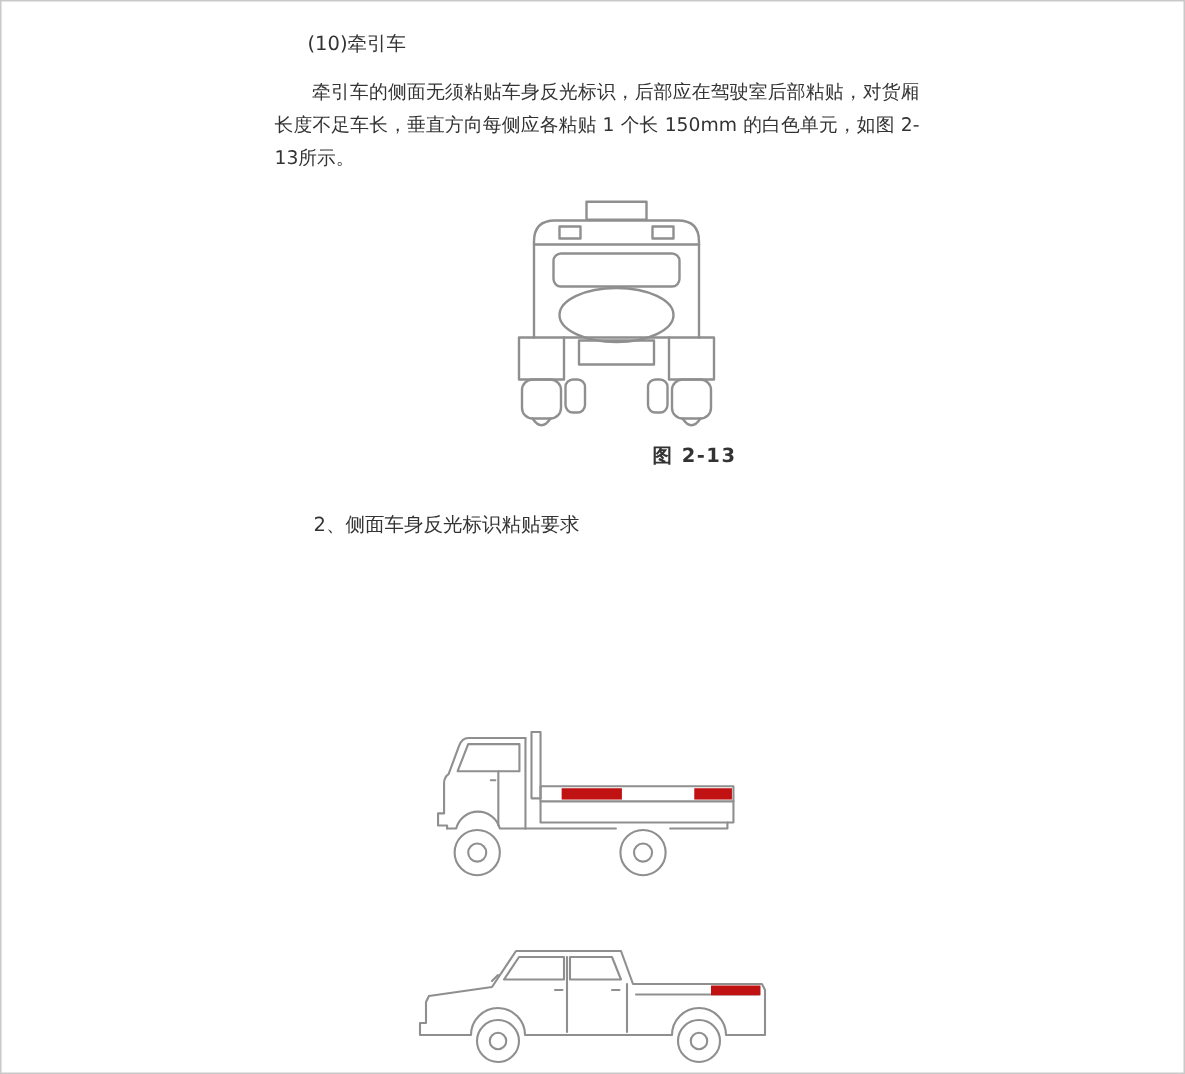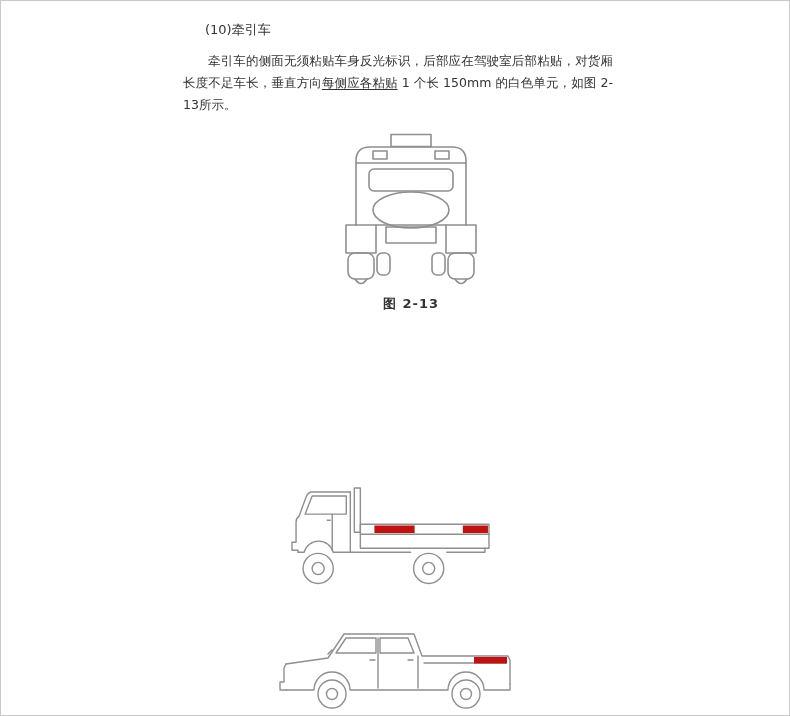--- a/index.html
+++ b/index.html
@@ -22,27 +22,27 @@
     font-size:12.5px; line-height:22px;
     text-align:justify;
     margin:0;
   }
   .para1 { left:182px; top:49px; width:430px; text-indent:2em; }
   .heading2 {
     position:absolute; left:182px; top:341px;
     font-size:13px; text-indent:2em; line-height:18px;
   }
   .para2 { left:182px; top:371px; width:434px; text-indent:2em; }
-  .u { text-decoration:underline; text-underline-offset:2px; }
+  .u { text-underline-offset:2px; }
   .fig { position:absolute; }
   .fig svg { display:block; width:100%; height:auto; }
   .fig1 { left:330px; top:132px; width:160px; }
   .caption1 {
     position:absolute; left:330px; top:294px; width:160px;
-    text-align:center; font-size:13px; font-weight:600; letter-spacing:1px;
+    text-align:right; font-size:13px; font-weight:600; letter-spacing:1px;
   }
   .fig2 { left:287px; top:483px; width:206px; }
   .fig3 { left:277px; top:619px; width:244px; }
 </style>
 </head>
 <body>
 
 <div class="page">
 
   <div class="heading1">(10)牵引车</div>
@@ -67,20 +67,21 @@
         <rect x="46" y="120" width="13" height="22" rx="5"></rect>
         <rect x="101" y="120" width="13" height="22" rx="5"></rect>
         <path d="M24 146 q6 9 12 0"></path>
         <path d="M124 146 q6 9 12 0"></path>
       </g>
     </svg>
   </div>
 
   <div class="caption1">图 2-13</div>
 
+  <div class="heading2">2、侧面车身反光标识粘贴要求</div>
 
 
   <div class="fig fig2">
     <svg viewBox="0 0 205 108" xmlns="http://www.w3.org/2000/svg">
       <g fill="none" stroke="#8f8f8f" stroke-width="1.4" stroke-linejoin="round" stroke-linecap="round">
         <path d="M62 8 L24 8 Q20 8 18 13 L11 32 Q8 34 8 38 L8 58 L4 58 L4 66 L10 66 L10 68"></path>
         <line x1="62" y1="8" x2="62" y2="68"></line>
         <path d="M10 68 L16 68 A15 15 0 0 1 45 68 L62 68"></path>
         <path d="M24 12 L58 12 L58 30 L17 30 Z"></path>
         <line x1="44" y1="30" x2="44" y2="66"></line>

